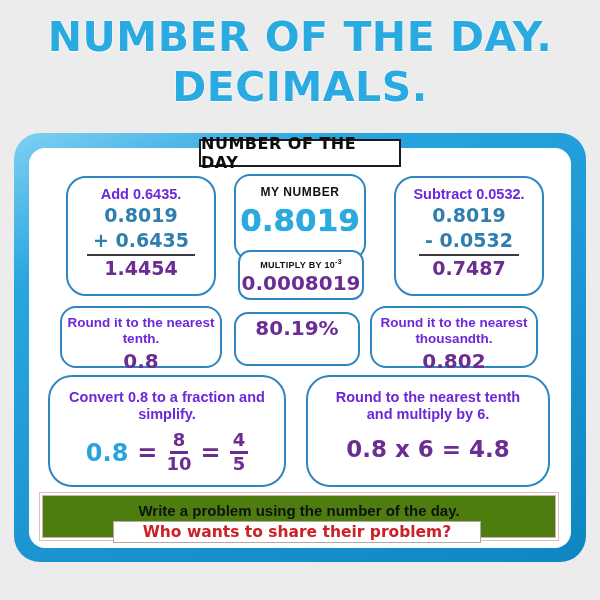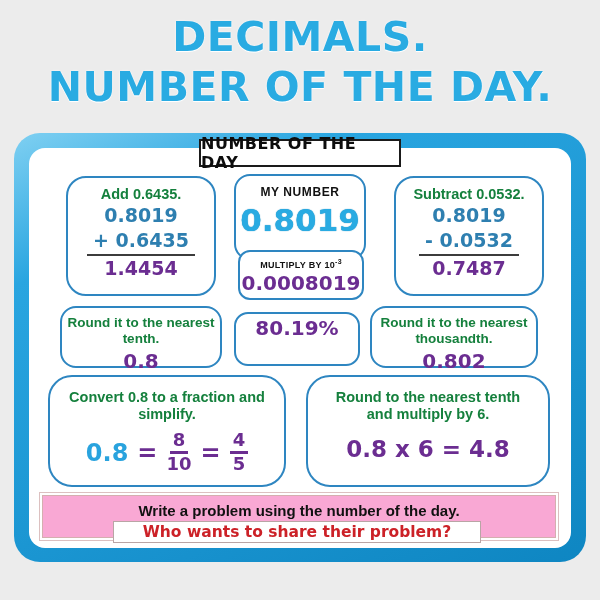--- a/index.html
+++ b/index.html
@@ -33,21 +33,21 @@
     font-family:"DejaVu Sans", sans-serif;font-weight:bold;
     font-size:16px;letter-spacing:0.5px;color:#0d0d0d;z-index:5;
     box-sizing:border-box;
   }
   
   .box{
     position:absolute;background:#ffffff;border:2px solid #2e86c1;
     box-sizing:border-box;text-align:center;z-index:3;
   }
   .box-title{
-    font-weight:bold;color:#15803d;font-size:14.5px;line-height:1.18;
+    font-weight:bold;color:#6d28d9;font-size:14.5px;line-height:1.18;
     margin-top:8px;padding:0 4px;
   }
   .box-title.small{font-size:13.5px;margin-top:7px;}
   .num-blue{color:#2e7fb0;font-family:"DejaVu Sans", sans-serif;font-weight:bold;font-size:19px;line-height:1.3;}
   .num-purple{color:#6b2d91;font-family:"DejaVu Sans", sans-serif;font-weight:bold;font-size:19px;line-height:1.3;}
   .underlined{display:inline-block;border-bottom:2px solid #3c3c3c;padding:0 6px 2px 6px;}
   .value-purple{
     color:#6b2d91;font-family:"DejaVu Sans", sans-serif;font-weight:bold;
     font-size:20px;margin-top:2px;
   }
@@ -80,39 +80,39 @@
   .eq-lead{color:#29a3de;font-size:24px;}
   .eq-sign{color:#6b2d91;font-size:24px;}
   .fraction{display:inline-flex;flex-direction:column;align-items:center;color:#6b2d91;font-size:18px;line-height:1.05;}
   .fraction .num{border-bottom:3px solid #6b2d91;padding:0 3px 1px 3px;}
   .fraction .den{padding-top:1px;}
   .mul6-value{color:#6b2d91;font-family:"DejaVu Sans", sans-serif;font-weight:bold;font-size:23px;margin-top:13px;}
 
   
   .write-box{
     position:absolute;left:42px;top:495px;width:514px;height:43px;
-    background:#f9a8d4;border:1px solid #d4afaf;outline:1px solid #dcc0c0;outline-offset:2px;
+    background:#4d7c0f;border:1px solid #d4afaf;outline:1px solid #dcc0c0;outline-offset:2px;
     box-sizing:border-box;text-align:center;z-index:4;
   }
   .write-text{font-weight:bold;font-size:15px;color:#111;margin-top:6px;}
   .question-box{
     position:absolute;left:113px;top:521px;width:368px;height:22px;
     background:#ffffff;border:1px solid #b9a5a5;box-sizing:border-box;
     display:flex;align-items:center;justify-content:center;z-index:6;
   }
   .question-text{
     color:#cc2127;font-family:"DejaVu Sans", sans-serif;font-weight:bold;font-size:15.5px;
   }
 </style>
 </head>
 <body>
 
 <div class="heading">
+  <div>NUMBER OF THE DAY.</div>
   <div>DECIMALS.</div>
-  <div>NUMBER OF THE DAY.</div>
 </div>
 
 <div class="panel-frame">
   <div class="panel-inner"></div>
 </div>
 
 <div class="banner">
   <span>NUMBER OF THE DAY</span>
 </div>
 

